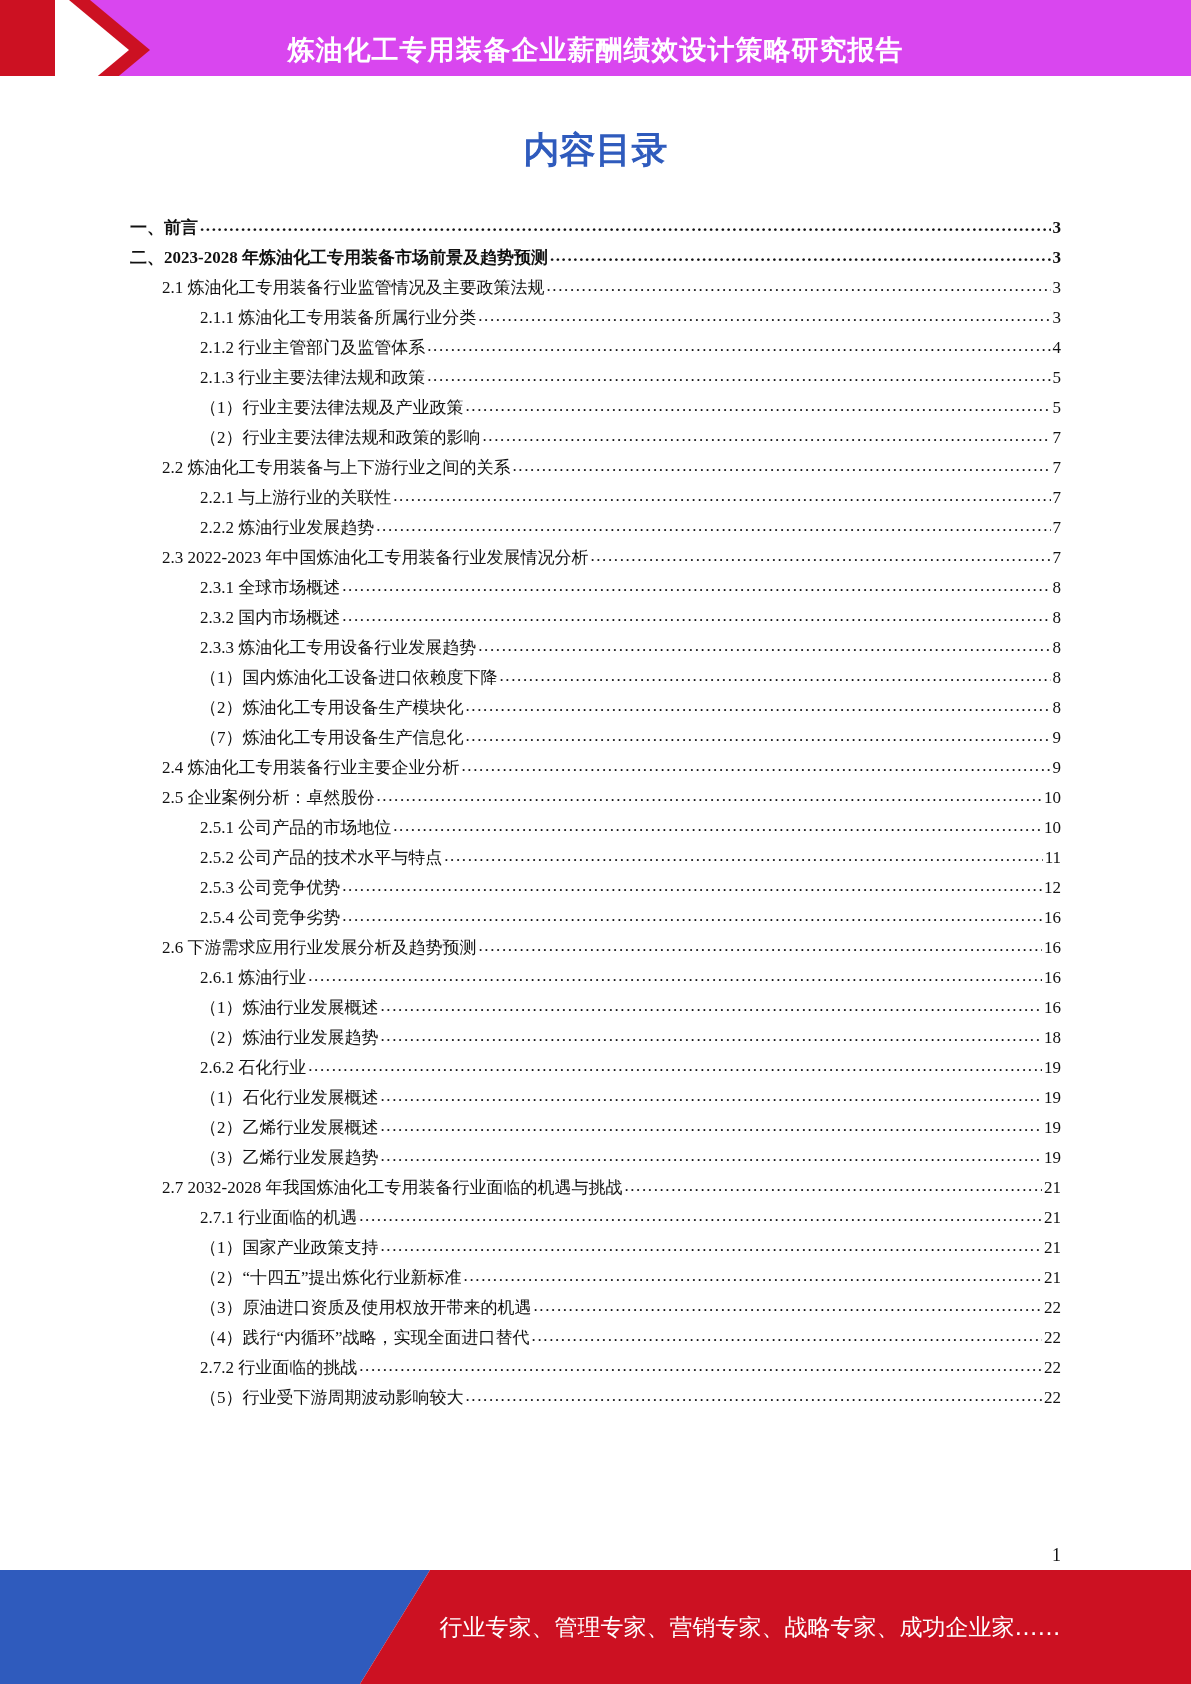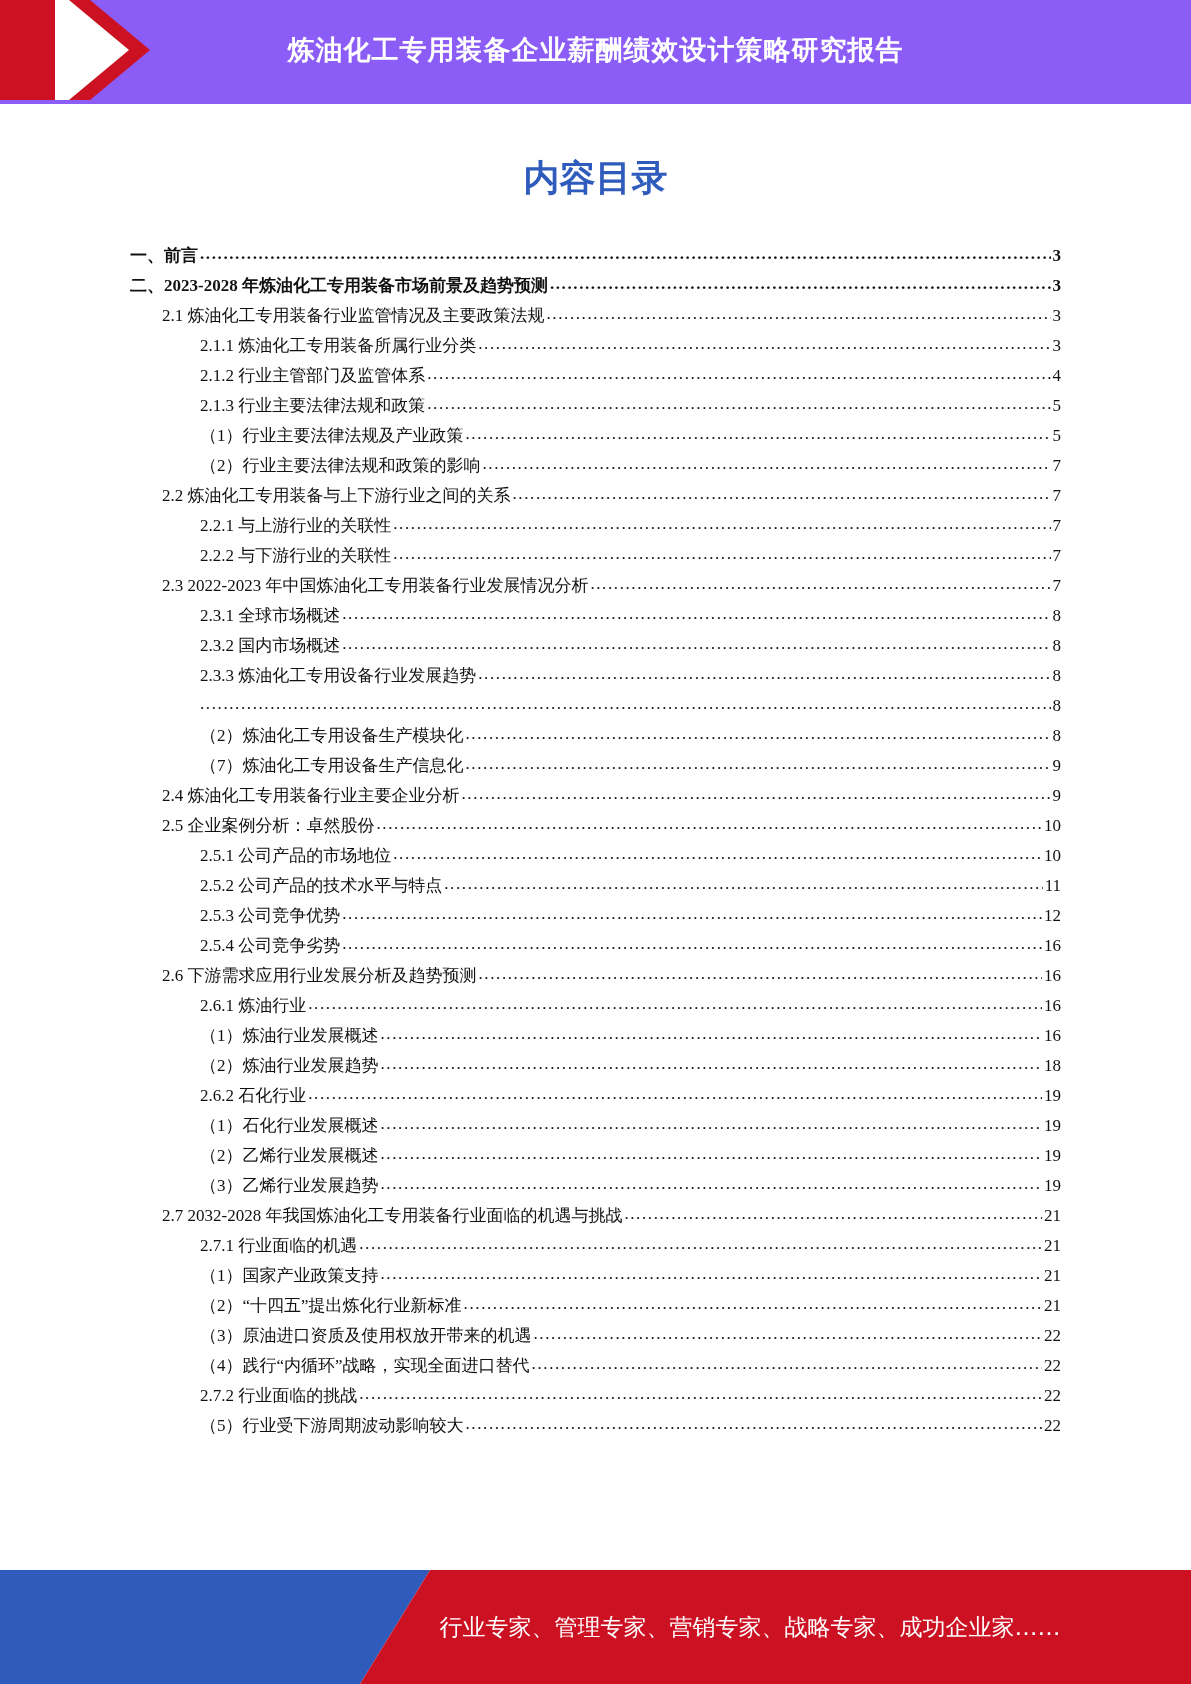--- a/index.html
+++ b/index.html
@@ -12,22 +12,22 @@
     background: #ffffff;
     font-family: "Liberation Serif", "DejaVu Serif", serif;
     position: relative;
     overflow: hidden;
   }
 
   
   .header {
     position: relative;
     width: 1191px;
-    height: 104px;
-    background: #8b5cf6;
+    height: 76px;
+    background: #d946ef;
     overflow: hidden;
   }
   .header-red {
     position: absolute;
     left: 0;
     top: 0;
     width: 150px;
     height: 100px;
     background: #cc1122;
     clip-path: polygon(0 0, 90px 0, 150px 50px, 90px 100px, 0 100px);
@@ -225,21 +225,21 @@
         <span class="label">2.2  炼油化工专用装备与上下游行业之间的关系</span>
         <span class="dots">............................................................................................................................................................................................................................................................................................................</span>
         <span class="page">7</span>
       </div>
       <div class="toc-row lvl-3">
         <span class="label">2.2.1  与上游行业的关联性</span>
         <span class="dots">............................................................................................................................................................................................................................................................................................................</span>
         <span class="page">7</span>
       </div>
       <div class="toc-row lvl-3">
-        <span class="label">2.2.2  与下游行业的关联性</span>
+        <span class="label">2.2.2  炼油行业发展趋势</span>
         <span class="dots">............................................................................................................................................................................................................................................................................................................</span>
         <span class="page">7</span>
       </div>
       <div class="toc-row lvl-2">
         <span class="label">2.3 2022-2023 年中国炼油化工专用装备行业发展情况分析</span>
         <span class="dots">............................................................................................................................................................................................................................................................................................................</span>
         <span class="page">7</span>
       </div>
       <div class="toc-row lvl-3">
         <span class="label">2.3.1  全球市场概述</span>
@@ -250,20 +250,21 @@
         <span class="label">2.3.2  国内市场概述</span>
         <span class="dots">............................................................................................................................................................................................................................................................................................................</span>
         <span class="page">8</span>
       </div>
       <div class="toc-row lvl-3">
         <span class="label">2.3.3  炼油化工专用设备行业发展趋势</span>
         <span class="dots">............................................................................................................................................................................................................................................................................................................</span>
         <span class="page">8</span>
       </div>
       <div class="toc-row lvl-3">
+        <span class="label">（1）国内炼油化工设备进口依赖度下降</span>
         <span class="dots">............................................................................................................................................................................................................................................................................................................</span>
         <span class="page">8</span>
       </div>
       <div class="toc-row lvl-3">
         <span class="label">（2）炼油化工专用设备生产模块化</span>
         <span class="dots">............................................................................................................................................................................................................................................................................................................</span>
         <span class="page">8</span>
       </div>
       <div class="toc-row lvl-3">
         <span class="label">（7）炼油化工专用设备生产信息化</span>

